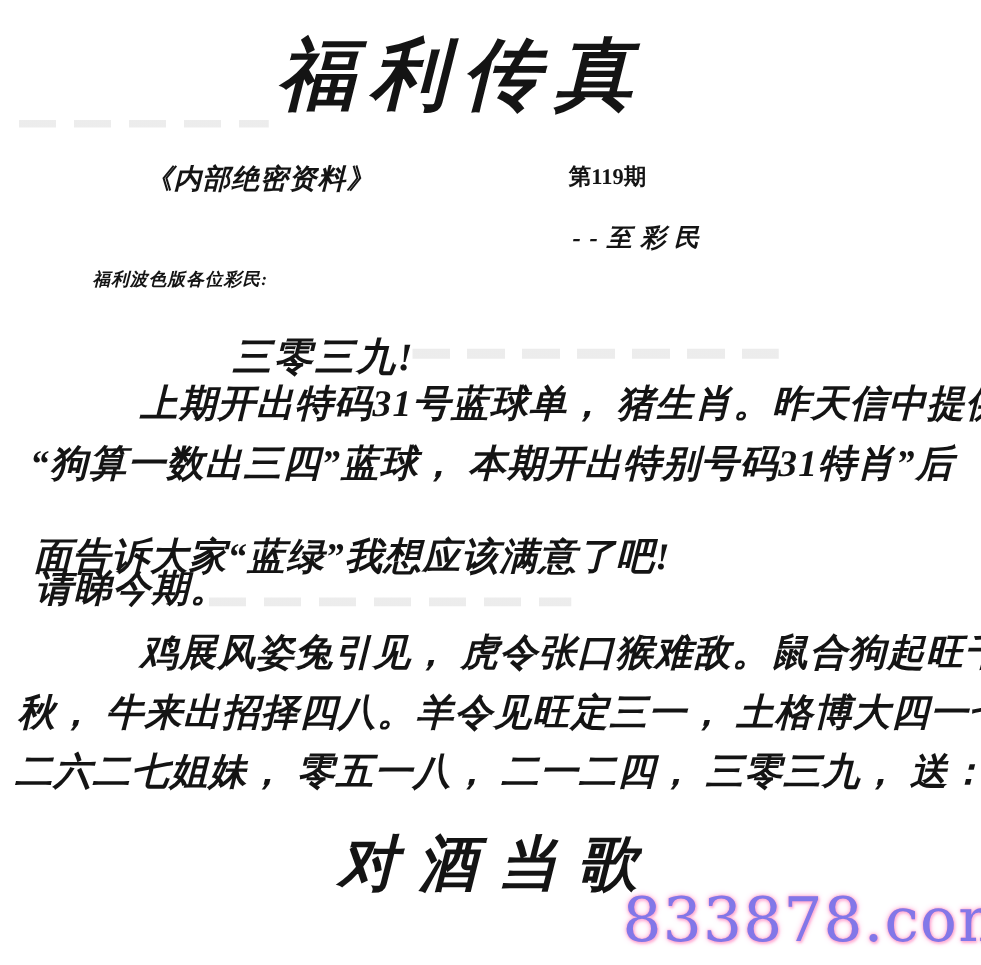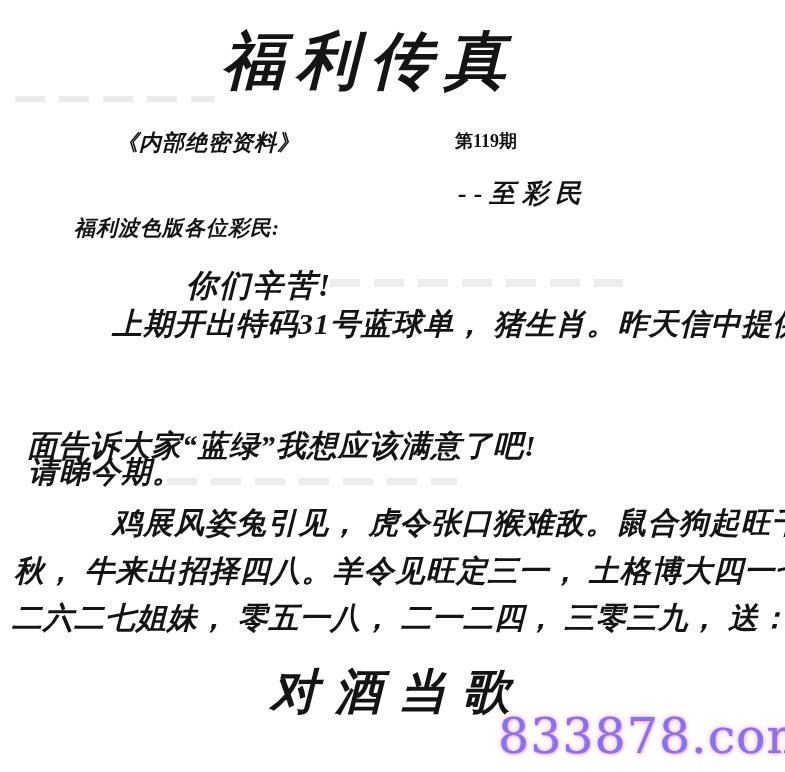--- a/index.html
+++ b/index.html
@@ -43,27 +43,27 @@
     font-size: 18px;
     font-weight: 700;
     color: #141414;
     white-space: pre;
     line-height: 1;
     margin-left: 35px;
   }
   .signoff {
     left: 458px;
     top: 181px;
-    font-size: 26px;
+    font-size: 20px;
     letter-spacing: 7px;
   }
   .salutation {
     left: 74px;
     top: 218px;
-    font-size: 21px;
+    font-size: 14px;
     letter-spacing: 1px;
   }
   .greeting {
     left: 186px;
     top: 270px;
     font-size: 31px;
     letter-spacing: 2px;
   }
   .bodyline {
     font-size: 30px;
@@ -119,24 +119,25 @@
   <div class="cal title" style="color: rgb(20, 20, 20);">福利传真</div>
 
   <div class="cal subtitle" style="color: rgb(20, 20, 20);">《内部绝密资料》</div>
 
   <div class="issue" style="color: rgb(20, 20, 20);">第119期</div>
 
   <div class="cal signoff" style="color: rgb(20, 20, 20);">--至彩民</div>
 
   <div class="cal salutation" style="color: rgb(20, 20, 20);">福利波色版各位彩民:</div>
 
-  <div class="cal greeting" style="color: rgb(20, 20, 20);">你们辛苦!</div>
+  <div class="cal greeting" style="color: rgb(20, 20, 20);">三零三九!</div>
 
   <div class="cal bodyline l1" style="color: rgb(20, 20, 20);">上期开出特码31号蓝球单， 猪生肖。昨天信中提供</div>
 
+  <div class="cal bodyline l2" style="color: rgb(20, 20, 20);">“狗算一数出三四”蓝球， 本期开出特别号码31特肖”后</div>
 
   <div class="cal bodyline l3" style="color: rgb(20, 20, 20);">面告诉大家“蓝绿”我想应该满意了吧!</div>
 
   <div class="cal bodyline l4" style="color: rgb(20, 20, 20);">请睇今期。</div>
 
   <div class="cal bodyline l5" style="color: rgb(20, 20, 20);">鸡展风姿兔引见， 虎令张口猴难敌。鼠合狗起旺千</div>
 
   <div class="cal bodyline l6" style="color: rgb(20, 20, 20);">秋， 牛来出招择四八。羊令见旺定三一， 土格博大四一七。</div>
 
   <div class="cal bodyline l7" style="color: rgb(20, 20, 20);">二六二七姐妹， 零五一八， 二一二四， 三零三九， 送： 蓝绿</div>

